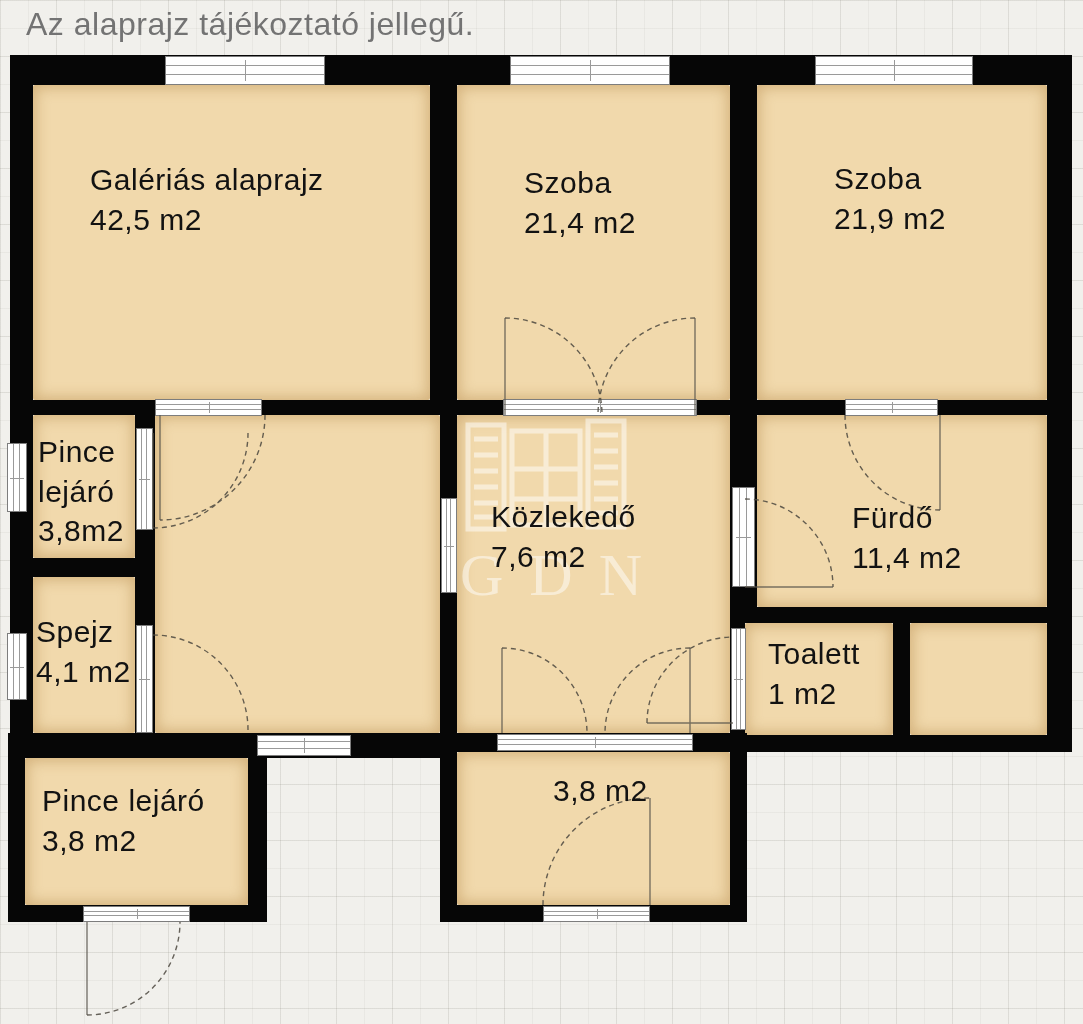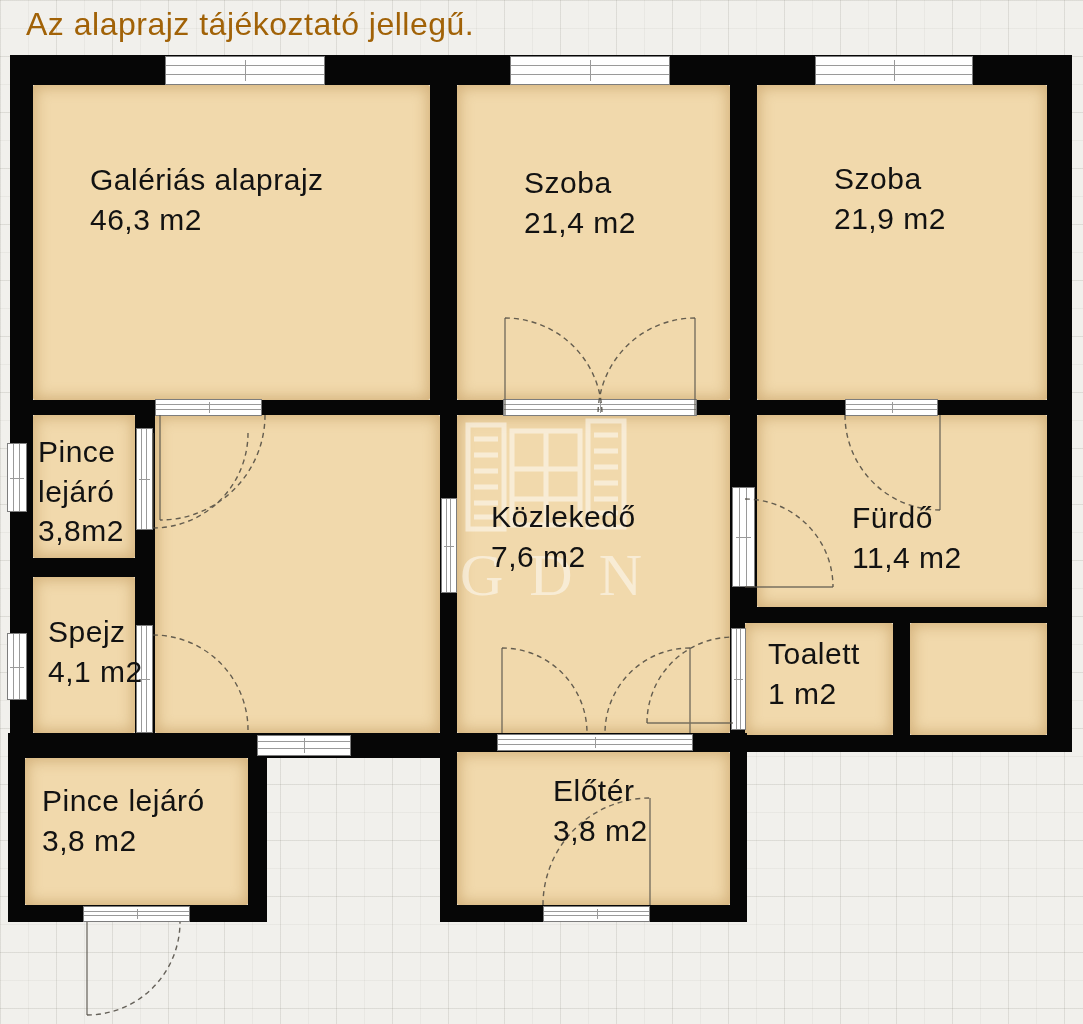--- a/index.html
+++ b/index.html
@@ -27,21 +27,21 @@
   .strip-h::after{content:"";position:absolute;left:50%;top:12%;bottom:12%;width:1px;background:#9a9a9a;}
   .strip-v{
     background-image:linear-gradient(90deg,#9a9a9a,#9a9a9a),linear-gradient(90deg,#9a9a9a,#9a9a9a);
     background-size:1px 100%,1px 100%;background-position:30% 0,64% 0;background-repeat:no-repeat;
   }
   .strip-v::after{content:"";position:absolute;top:50%;left:12%;right:12%;height:1px;background:#9a9a9a;}
   #arcs{position:absolute;left:0;top:0;z-index:4;pointer-events:none;}
   #watermark{position:absolute;left:452px;top:413px;z-index:5;pointer-events:none;}
   .label{position:absolute;z-index:6;color:#121212;font-size:30px;line-height:1.32;letter-spacing:0.5px;}
   #title{
-    position:absolute;left:26px;top:6px;z-index:6;color:#a16207;
+    position:absolute;left:26px;top:6px;z-index:6;color:#737373;
     font-size:32px;letter-spacing:0.5px;
   }
 </style>
 </head>
 <body>
 
 <div id="canvas">
 
   <div class="room" style="left:33px;top:85px;width:397px;height:315px"></div>
   <div class="room" style="left:457px;top:85px;width:273px;height:315px"></div>
@@ -135,21 +135,21 @@
       <rect x="60" y="18" width="68" height="94"></rect>
       <path d="M94,18 V112 M60,56 H128 M60,86 H128"></path>
       <rect x="136" y="8" width="36" height="106"></rect>
       <path d="M142,22 H166 M142,38 H166 M142,54 H166 M142,70 H166 M142,86 H166 M142,100 H166"></path>
     </g>
     <text x="8" y="182" font-family="Liberation Serif, serif" font-size="60" letter-spacing="26" fill="#ffffff" opacity="0.5">GDN</text>
   </svg>
 
   <div class="label" style="left:90px;top:160px;width:320px">
     <div>Galériás alaprajz</div>
-    <div>46,3 m2</div>
+    <div>42,5 m2</div>
   </div>
   <div class="label" style="left:524px;top:163px;width:180px">
     <div>Szoba</div>
     <div>21,4 m2</div>
   </div>
   <div class="label" style="left:834px;top:159px;width:180px">
     <div>Szoba</div>
     <div>21,9 m2</div>
   </div>
   <div class="label" style="left:38px;top:432px;width:104px">
@@ -157,31 +157,30 @@
     <div>3,8m2</div>
   </div>
   <div class="label" style="left:491px;top:497px;width:220px">
     <div>Közlekedő</div>
     <div>7,6 m2</div>
   </div>
   <div class="label" style="left:852px;top:498px;width:180px">
     <div>Fürdő</div>
     <div>11,4 m2</div>
   </div>
-  <div class="label" style="left:48px;top:612px;width:120px">
+  <div class="label" style="left:36px;top:612px;width:120px">
     <div>Spejz</div>
     <div>4,1 m2</div>
   </div>
   <div class="label" style="left:768px;top:634px;width:130px">
     <div>Toalett</div>
     <div>1 m2</div>
   </div>
   <div class="label" style="left:42px;top:781px;width:210px">
     <div>Pince lejáró</div>
     <div>3,8 m2</div>
   </div>
   <div class="label" style="left:553px;top:771px;width:160px">
-    <div>Előtér</div>
     <div>3,8 m2</div>
   </div>
 
   <div id="title">Az alaprajz tájékoztató jellegű.</div>
 </div>
 
 </body></html>

